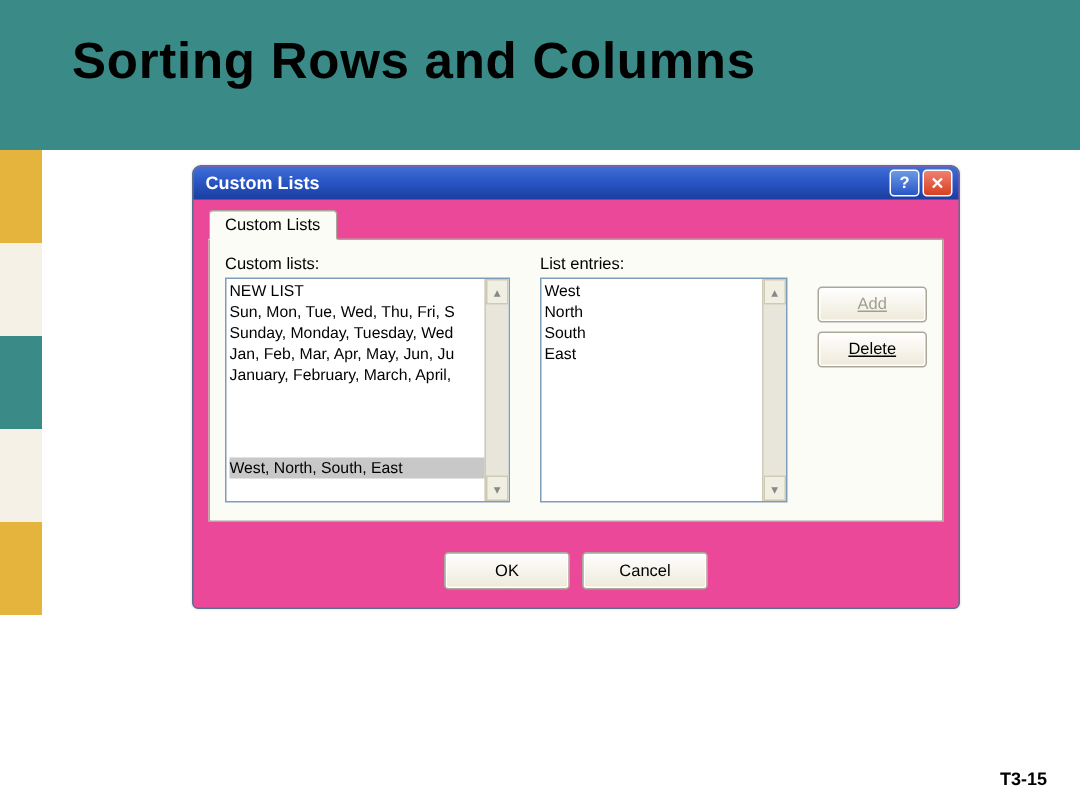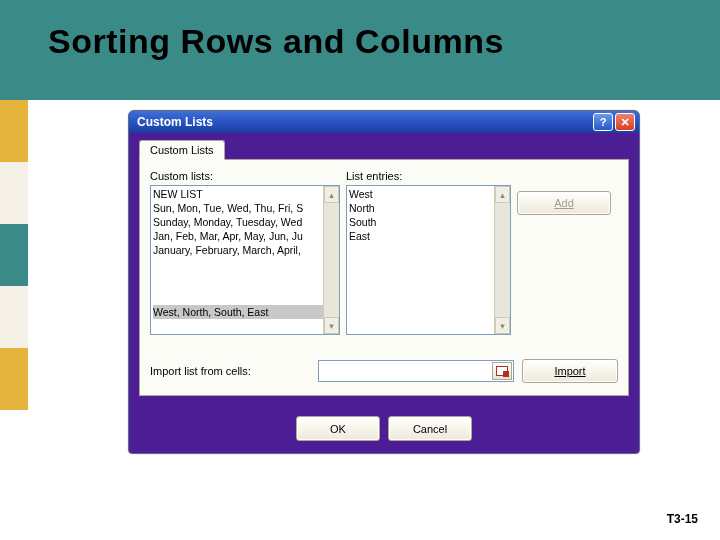--- a/index.html
+++ b/index.html
@@ -42,21 +42,21 @@
 
   
   .dialog {
     position: absolute;
     left: 128px;
     top: 110px;
     width: 510px;
     border: 1px solid #5a6f8f;
     border-radius: 6px 6px 4px 4px;
     box-shadow: 0 0 0 1px rgba(0,0,0,0.05);
-    background: #4c1d95;
+    background: #ec4899;
     font-family: Tahoma, Arial, sans-serif;
     font-size: 11px;
   }
   .titlebar {
     height: 22px;
     background: linear-gradient(to bottom, #3f6fd6 0%, #2a56c6 45%, #1a3ea0 100%);
     border-radius: 5px 5px 0 0;
     display: flex;
     align-items: center;
     padding: 0 4px 0 8px;
@@ -96,21 +96,21 @@
     position: relative;
     top: 1px;
     font-size: 11px;
   }
   .panel {
     border: 1px solid #aca899;
     border-top: none;
     background: #fcfcf7;
     padding: 10px 10px 12px 10px;
   }
-  .cols { display: flex; gap: 6px; }
+  .cols { display: flex; gap: 20px; }
   .col { display: flex; flex-direction: column; }
   .col-label { margin-bottom: 3px; text-decoration: underline; text-decoration-color: transparent;}
   .listbox {
     border: 1px solid #7f9db9;
     background: #fff;
     overflow: hidden;
     position: relative;
     font-size: 10.5px;
     line-height: 14px;
     padding: 1px 2px;
@@ -241,32 +241,24 @@
               <div class="sbtn">▴</div>
               <div class="sbtn">▾</div>
             </div>
           </div>
         </div>
         <div class="btncol">
           <div style="height:15px"></div>
           <div class="winbtn disabled">
               <span class="ul">Add</span>
             </div>
+          <div class="winbtn">
+              <span class="ul">Delete</span>
+            </div>
         </div>
-      </div>
-      <div class="import-row">
-        <div class="import-label">Import list from cells:</div>
-        <div class="refedit">
-          <div class="refpick">
-              <div class="refpick-inner"></div>
-            </div>
-        </div>
-        <div class="winbtn" style="width:94px">
-            <span class="ul">Import</span>
-          </div>
       </div>
     </div>
   </div>
   <div class="dialog-footer">
     <div class="footerbtn">OK</div>
     <div class="footerbtn">Cancel</div>
   </div>
 </div>
 
 <div class="slide-num">T3-15</div>

